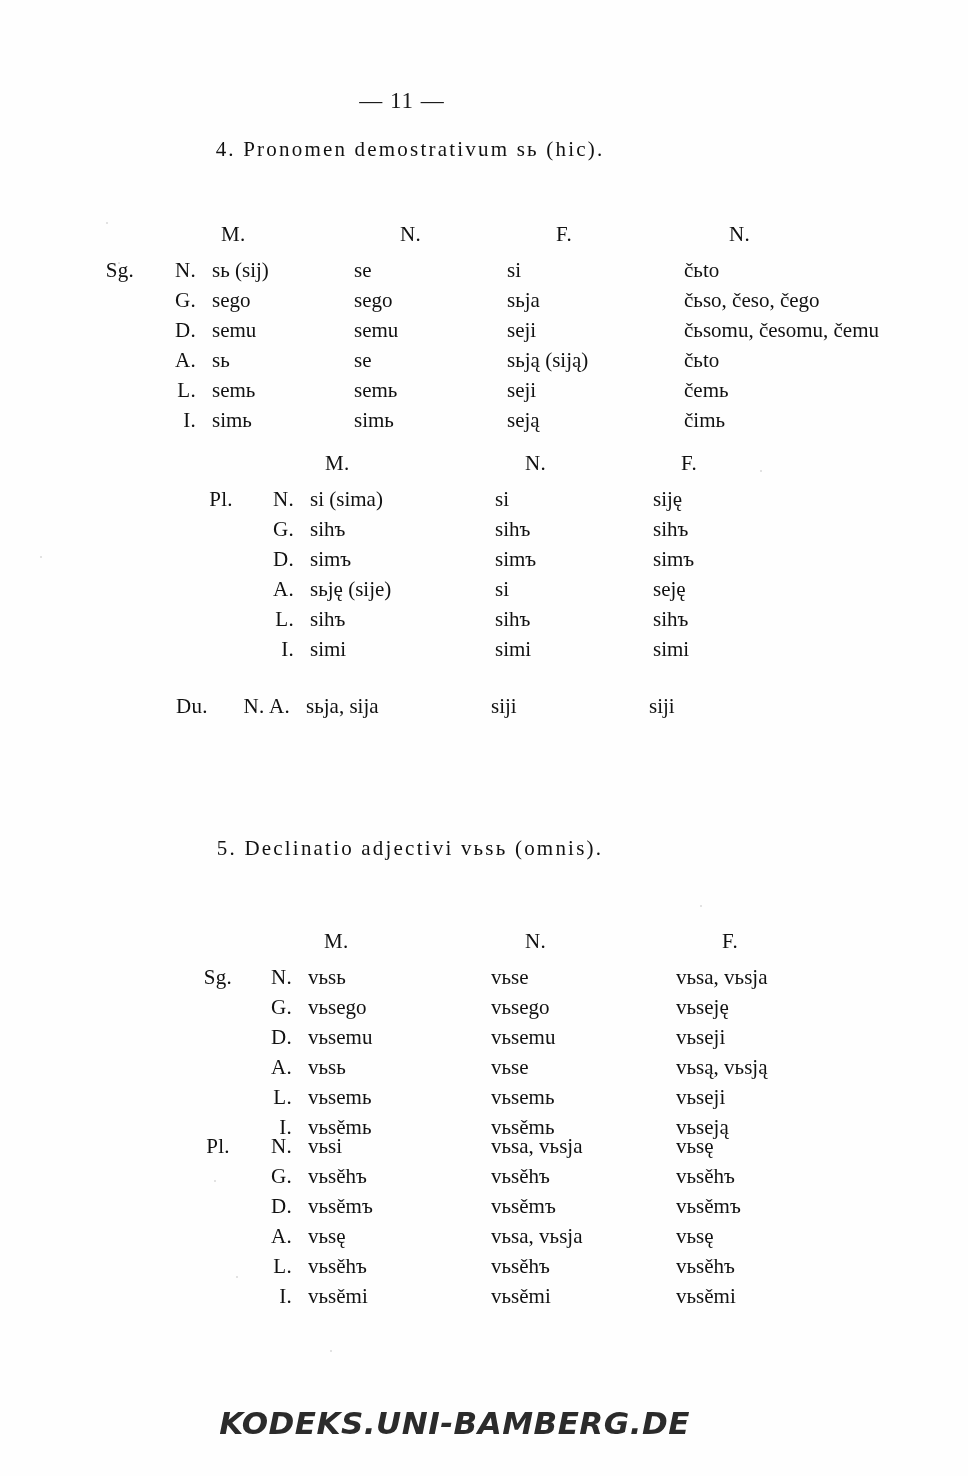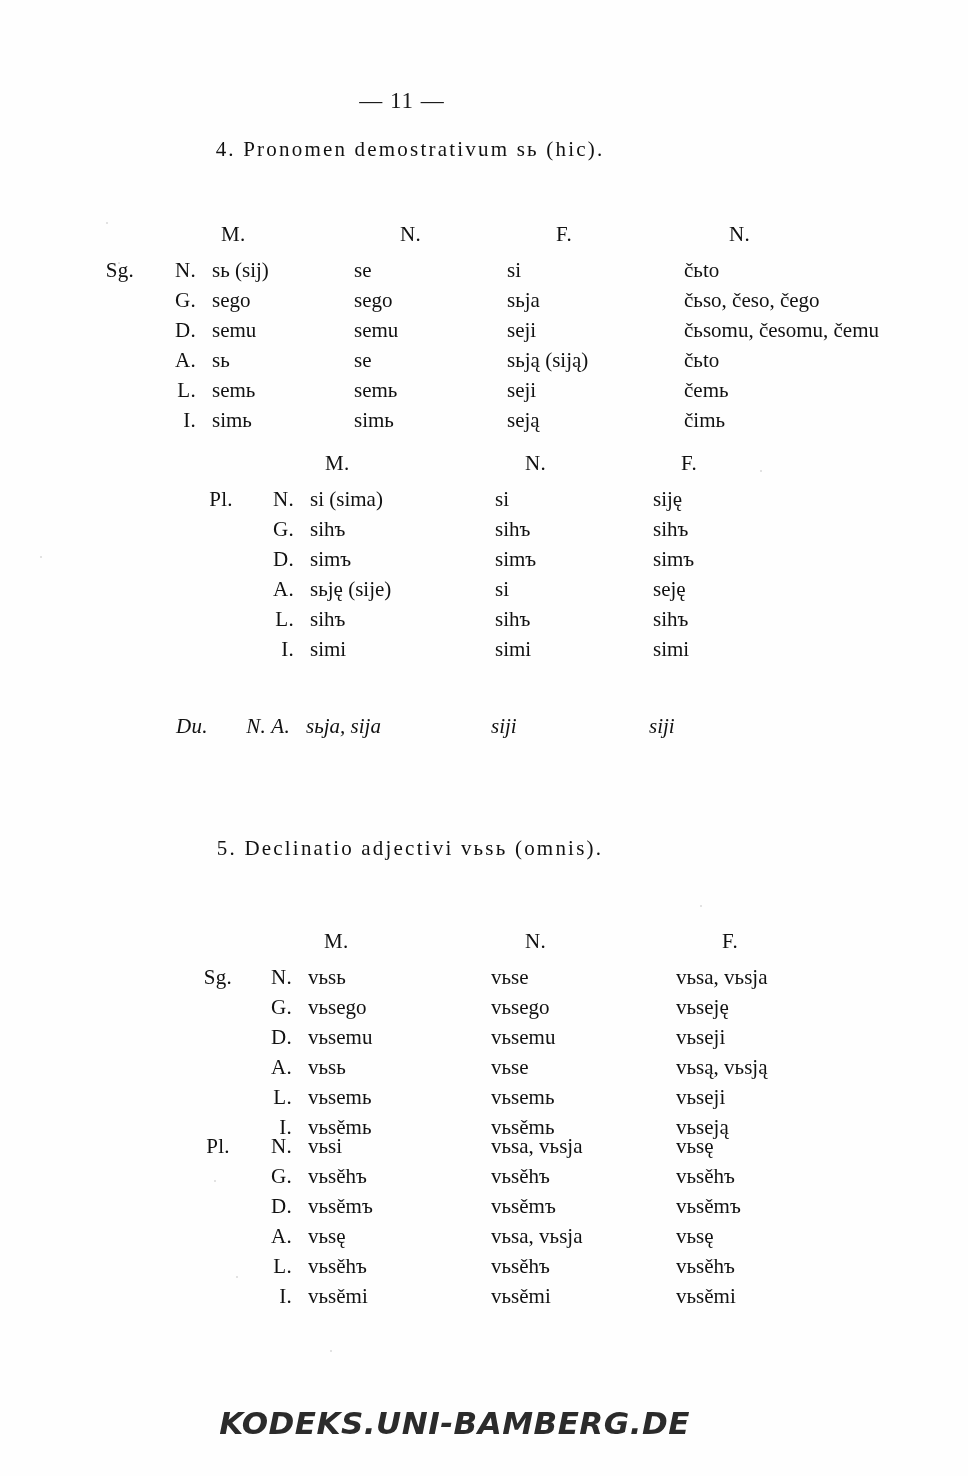--- a/index.html
+++ b/index.html
@@ -98,21 +98,21 @@
   #table4-pl { top: 451px; left: 200px; }
   #table4-pl .c-num  { width: 54px; }
   #table4-pl .c-case { width: 56px; }
   #table4-pl .c-m    { width: 185px; }
   #table4-pl .c-n    { width: 158px; }
 
   #table4-pl .h-m { padding-left: 15px; }
   #table4-pl .h-n { padding-left: 30px; }
   #table4-pl .h-f { padding-left: 28px; }
 
-  #table4-du { top: 714px; left: 170px; font-style: italic; }
+  #table4-du { top: 694px; left: 170px; }
   #table4-du .c-num  { width: 56px; }
   #table4-du .c-case { width: 80px; }
   #table4-du .c-m    { width: 185px; }
   #table4-du .c-n    { width: 158px; }
 
   
   #table5-sg { top: 929px; left: 196px; }
   #table5-sg .c-num  { width: 56px; }
   #table5-sg .c-case { width: 56px; }
   #table5-sg .c-m    { width: 183px; }

